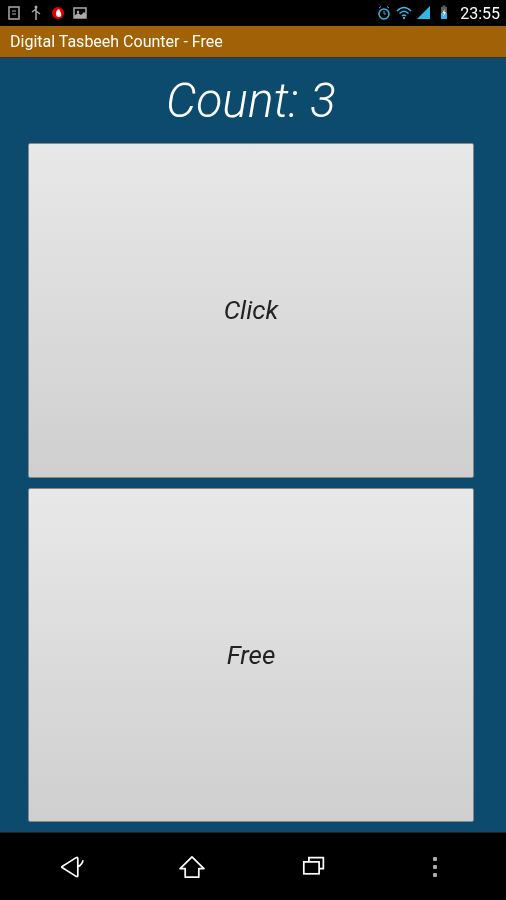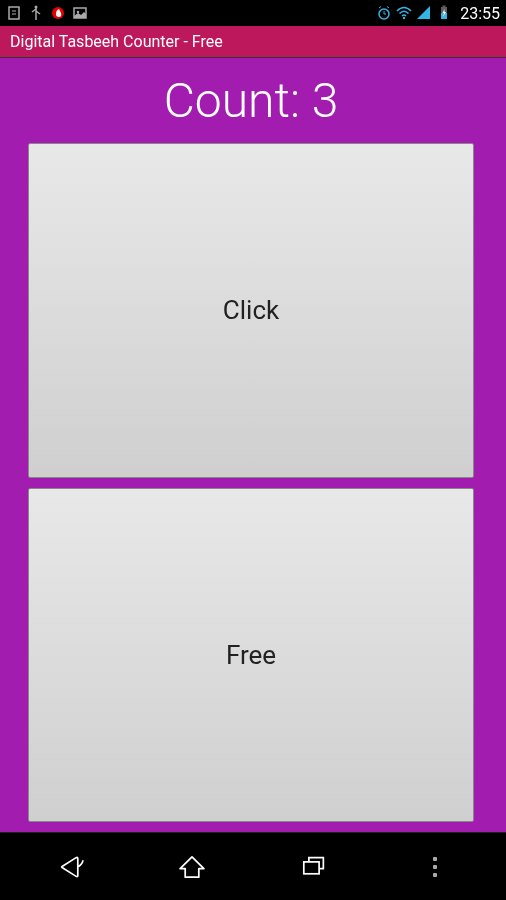--- a/index.html
+++ b/index.html
@@ -19,35 +19,36 @@
       justify-content: space-between;
       padding: 0 6px;
       color: #a9a9a9;
       font-size: 14px;
     }
     .status-left { display: flex; gap: 6px; align-items: center; }
     .status-right { display: flex; gap: 4px; align-items: center; color: #c9c9c9; }
     .status-right .time { color: #fff; font-size: 16px; margin-left: 4px; }
     .title-bar {
       height: 32px;
-      background: #be185d;
+      background: #a16207;
       color: #fff;
       display: flex;
       align-items: center;
       padding: 0 10px;
       font-size: 16px;
       border-bottom: 1px solid #333;
     }
     .app-area {
-      background: #a21caf;
+      background: #0c4a6e;
       height: 774px;
       display: flex;
       flex-direction: column;
       align-items: center;
       padding: 14px 32px 0 28px;
+      font-style: italic;
     }
     .count-label {
       color: #fff;
       font-size: 48px;
       font-weight: 300;
       margin-bottom: 14px;
       text-align: center;
     }
     .big-button {
       width: 100%;

